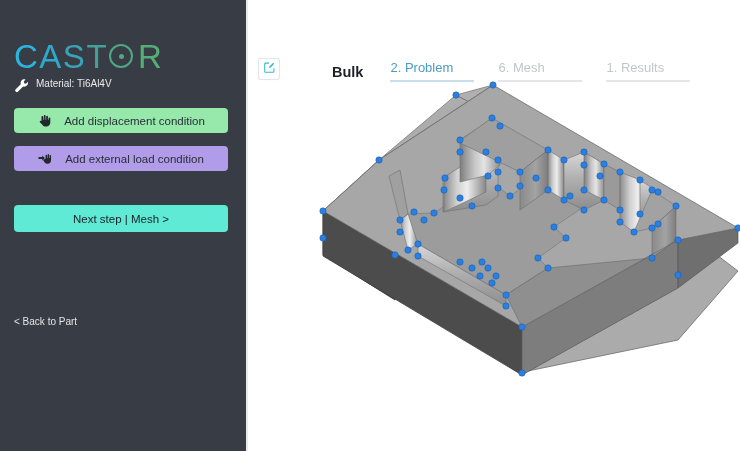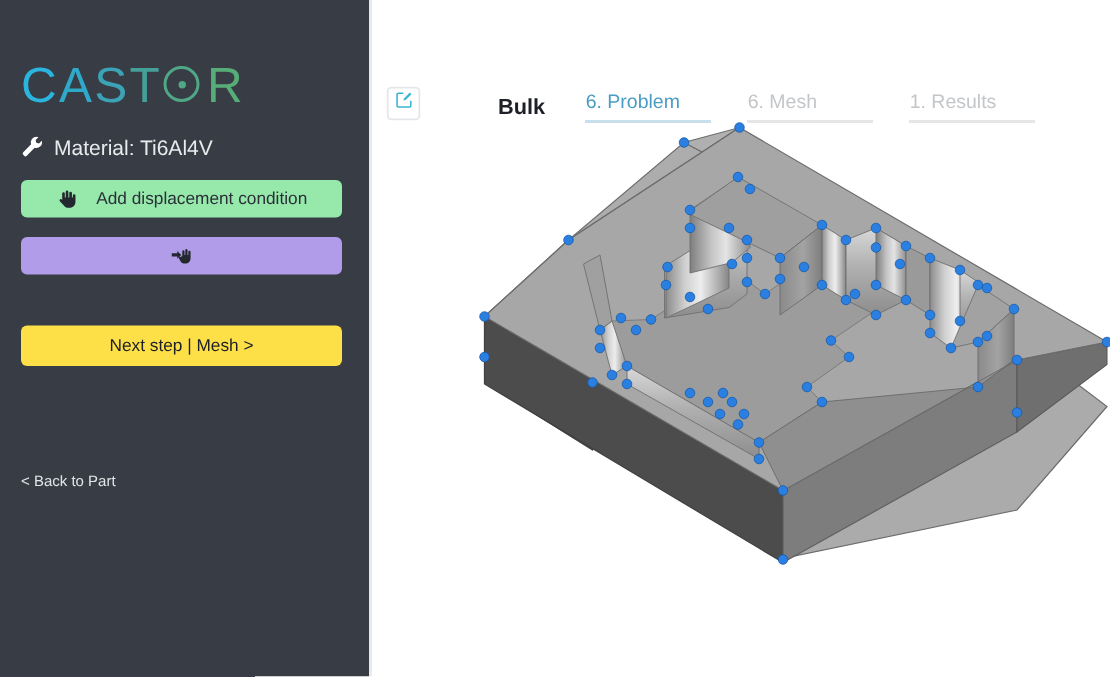--- a/index.html
+++ b/index.html
@@ -65,23 +65,23 @@
     left: 9.5px; top: 11.5px;
     width: 5px; height: 5px;
     border-radius: 50%;
     background: #50a785;
   }
   .logo-r  { color: #57ad78; }
 
   .material-row {
     display: flex;
     align-items: flex-start;
-    margin: 16px 0 0 14px;
+    margin: 4px 0 0 14px;
     color: #e8eaec;
-    font-size: 14px;
+    font-size: 10px;
     height: 16px;
   }
   .material-row .wrench {
     width: 15px;
     height: 15px;
     margin-right: 7px;
     display: inline-block;
     flex: 0 0 15px;
   }
 
@@ -106,21 +106,21 @@
   }
   .btn-load {
     height: 25px;
     margin-top: 13px;
     background: #b09ce8;
     color: #2a2f38;
   }
   .btn-next {
     height: 27px;
     margin-top: 34px;
-    background: #fde047;
+    background: #5eead4;
     color: #1c2026;
     font-size: 11.5px;
   }
   .btn-inner {
     display: flex;
     align-items: center;
     justify-content: center;
     height: 100%;
     gap: 13px;
   }
@@ -252,20 +252,21 @@
     </button>
 
     <button class="side-btn btn-load">
       <span class="btn-inner">
         <span class="btn-icon">
           <svg viewBox="0 0 16 16" width="14" height="14" aria-hidden="true">
             <path fill="#23272e" d="M0.6 5.6h4.2V3.9l3 2.9-3 2.9V8h-4.2z"></path>
             <path fill="#23272e" d="M8.6 7.6V4.1a.85.85 0 0 1 1.7 0v2.8h.6V3.2a.85.85 0 0 1 1.7 0v3.7h.6V4.4a.85.85 0 0 1 1.7 0v5c0 2.3-1.6 4-3.7 4h-.9c-1.3 0-2.2-.5-2.9-1.6L6 9.4a.85.85 0 0 1 1.3-1z"></path>
           </svg>
         </span>
+        <span>Add external load condition</span>
       </span>
     </button>
 
     <button class="side-btn btn-next">
       <span class="btn-inner">
         <span>Next step | Mesh &gt;</span>
       </span>
     </button>
 
     <a class="back-link" href="#">&lt; Back to Part</a>
@@ -277,21 +278,21 @@
       <span>
         <svg viewBox="0 0 16 16" width="13" height="13" aria-hidden="true">
           <path fill="none" stroke="#37b6d4" stroke-width="1.3" d="M13.4 8.8v4.1a1 1 0 0 1-1 1H3.1a1 1 0 0 1-1-1V3.6a1 1 0 0 1 1-1h4.2"></path>
           <path fill="#37b6d4" d="M9.1 8.2 13.9 3.4l-1.3-1.3-4.8 4.8-.5 1.8z"></path>
         </svg>
       </span>
     </div>
 
     <nav class="tabs">
       <span class="tab-title">Bulk</span>
-      <span class="tab active">6. Problem</span>
+      <span class="tab active">2. Problem</span>
       <span class="tab inactive">6. Mesh</span>
       <span class="tab inactive">1. Results</span>
     </nav>
 
     <div class="viewport">
       <svg width="492" height="451" viewBox="0 0 492 451">
         <defs>
           <linearGradient id="gTopFlat" x1="0" y1="0" x2="1" y2="1">
             <stop offset="0%" stop-color="#b4b4b4"></stop>
             <stop offset="100%" stop-color="#9e9e9e"></stop>

